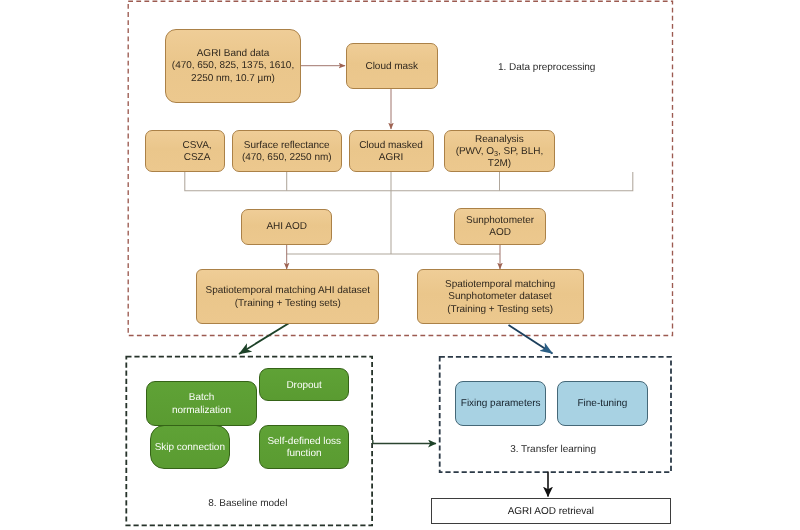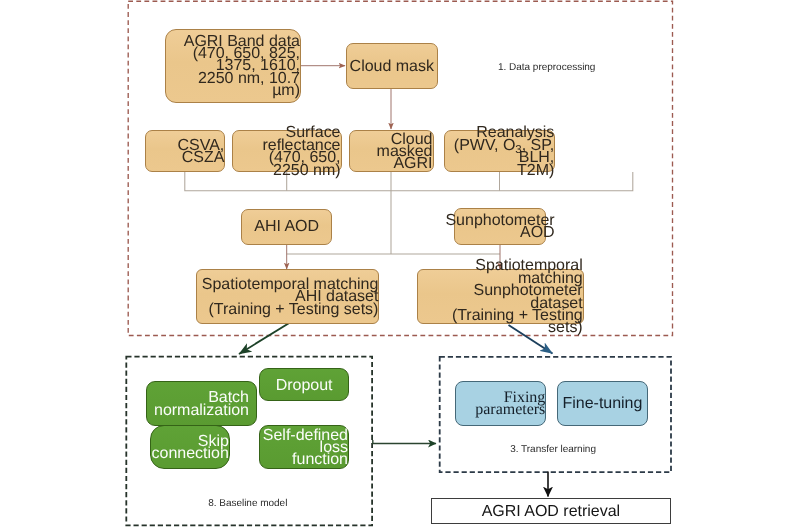--- a/index.html
+++ b/index.html
@@ -4,21 +4,21 @@
 <title>AGRI AOD retrieval flowchart</title>
 <style>
   html,body{margin:0;padding:0;}
   body{width:800px;height:530px;background:#ffffff;
        font-family:"Liberation Sans",sans-serif;overflow:hidden;}
   #stage{position:relative;width:800px;height:530px;background:#ffffff;
          -webkit-font-smoothing:antialiased;text-rendering:geometricPrecision;}
   svg.layer{position:absolute;left:0;top:0;width:800px;height:530px;
             pointer-events:none;}
   .node{position:absolute;display:flex;align-items:center;justify-content:center;
-        text-align:right;box-sizing:border-box;font-size:16px;line-height:12.4px;
+        text-align:center;box-sizing:border-box;font-size:10px;line-height:12.4px;
         letter-spacing:-0.02px;}
   .node > span{display:block;position:relative;top:1.2px;}
   .node sub{font-size:0.72em;line-height:0;vertical-align:-0.22em;}
   .tan{background:linear-gradient(180deg,#efcd97 0%,#eac68b 45%,#ecc88e 100%);border:1px solid #ab8147;border-radius:7px;color:#30281e;}
   .green{background:linear-gradient(180deg,#5fa236 0%,#5a9b31 100%);border:1px solid #356317;border-radius:9px;color:#fbfdfa;}
   .blue{background:#a8d2e3;border:1px solid #456878;border-radius:8px;color:#15202a;}
   .plain{background:#ffffff;border:1px solid #3d3d3d;border-radius:0;color:#161616;}
   .lbl{position:absolute;color:#2b2b2b;white-space:nowrap;font-size:10px;letter-spacing:-0.02px;
        line-height:13px;}
 </style>
@@ -130,21 +130,21 @@
   <div class="node green" style="left:149.8px;top:425px;width:80px;height:44.3px;border-radius:14px;">
     <span>Skip connection</span>
   </div>
 
   <div class="node green" style="left:259.4px;top:424.6px;width:89.6px;height:44.7px;">
     <span>Self-defined loss<br>function</span>
   </div>
 
   <div class="lbl" style="left:208.2px;top:496.8px;">8. Baseline model</div>
 
-  <div class="node blue" style="left:455px;top:380.5px;width:91.3px;height:45.5px;font-family:Liberation Serif, serif;">
+  <div class="node blue" style="left:455px;top:380.5px;width:91.3px;height:45.5px;">
     <span>Fixing parameters</span>
   </div>
 
   <div class="node blue" style="left:556.8px;top:380.5px;width:91.3px;height:45.5px;">
     <span>Fine-tuning</span>
   </div>
 
   <div class="lbl" style="left:510.2px;top:442.8px;">3. Transfer learning</div>
 
   <div class="node plain" style="left:430.7px;top:497.6px;width:240.4px;height:26.6px;">

